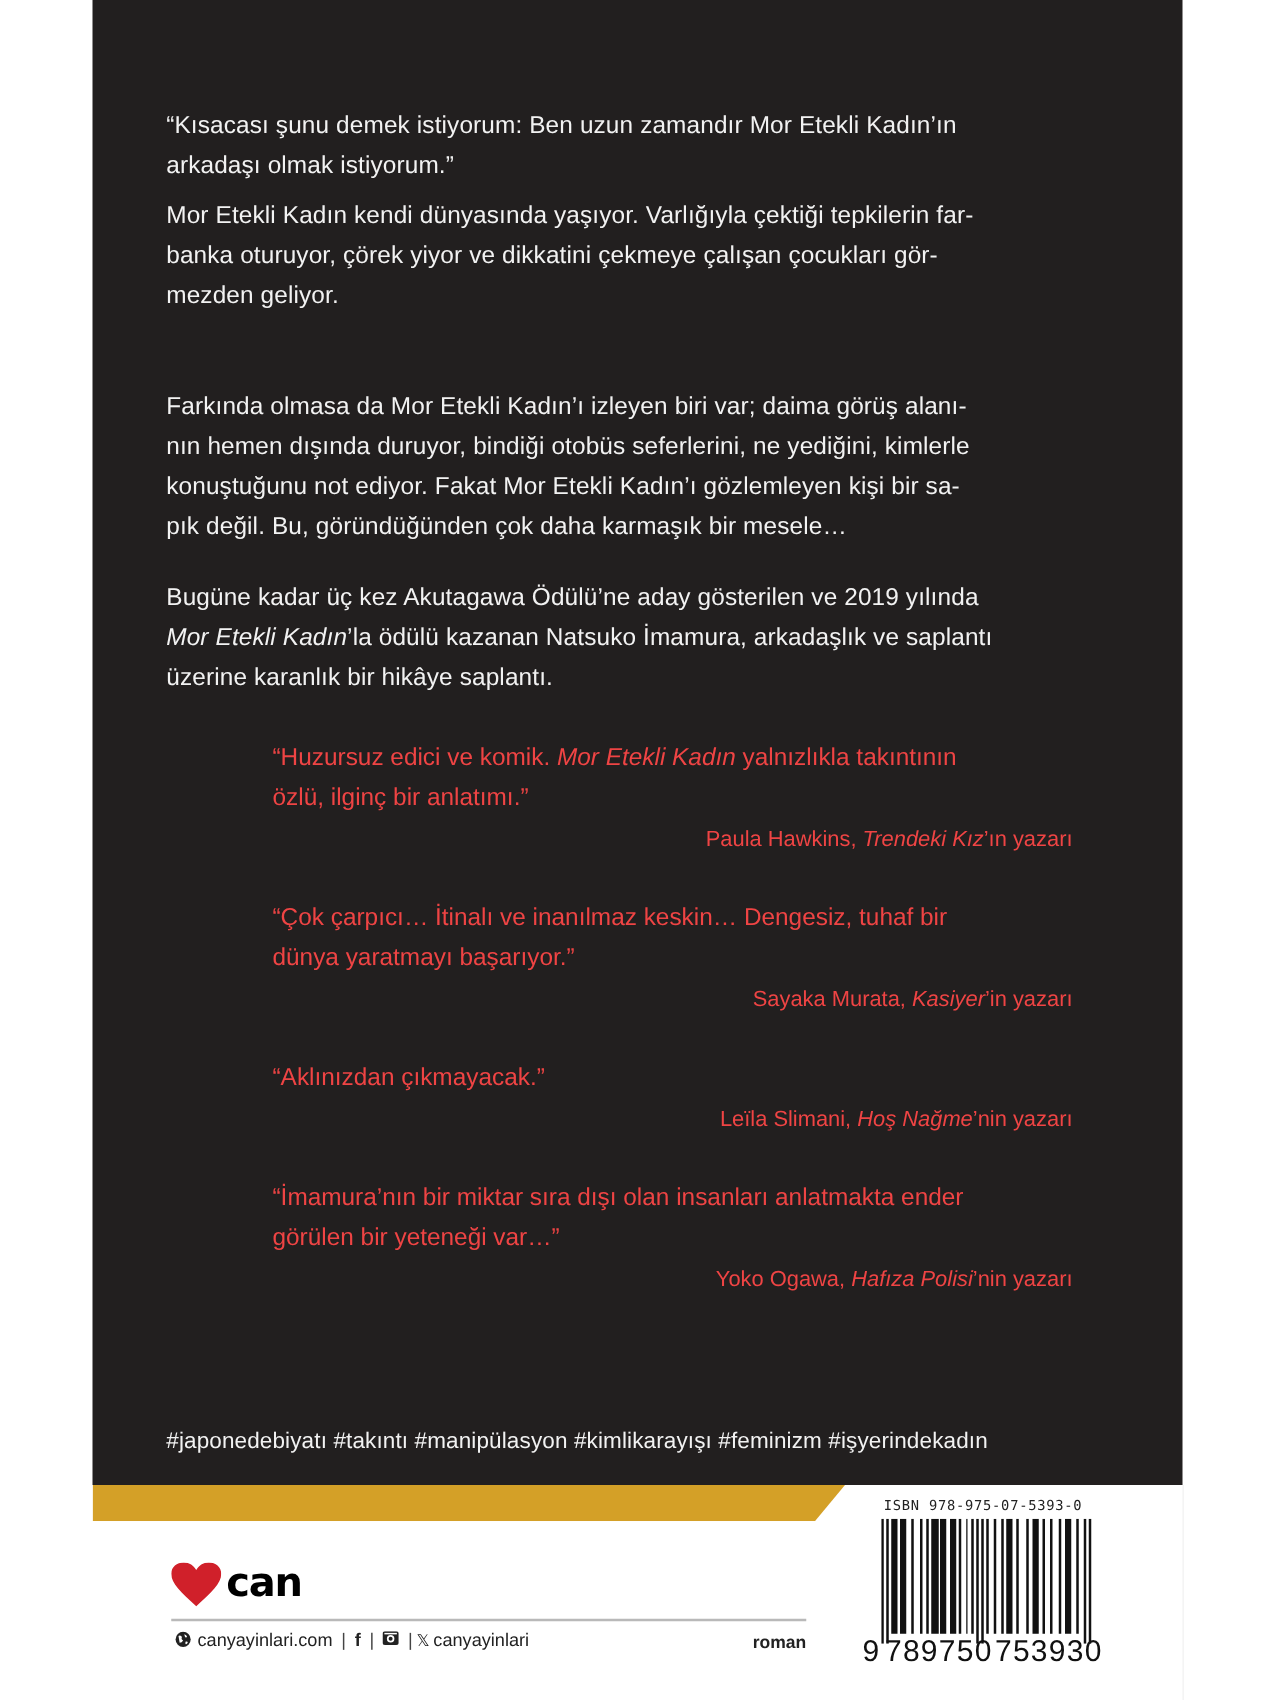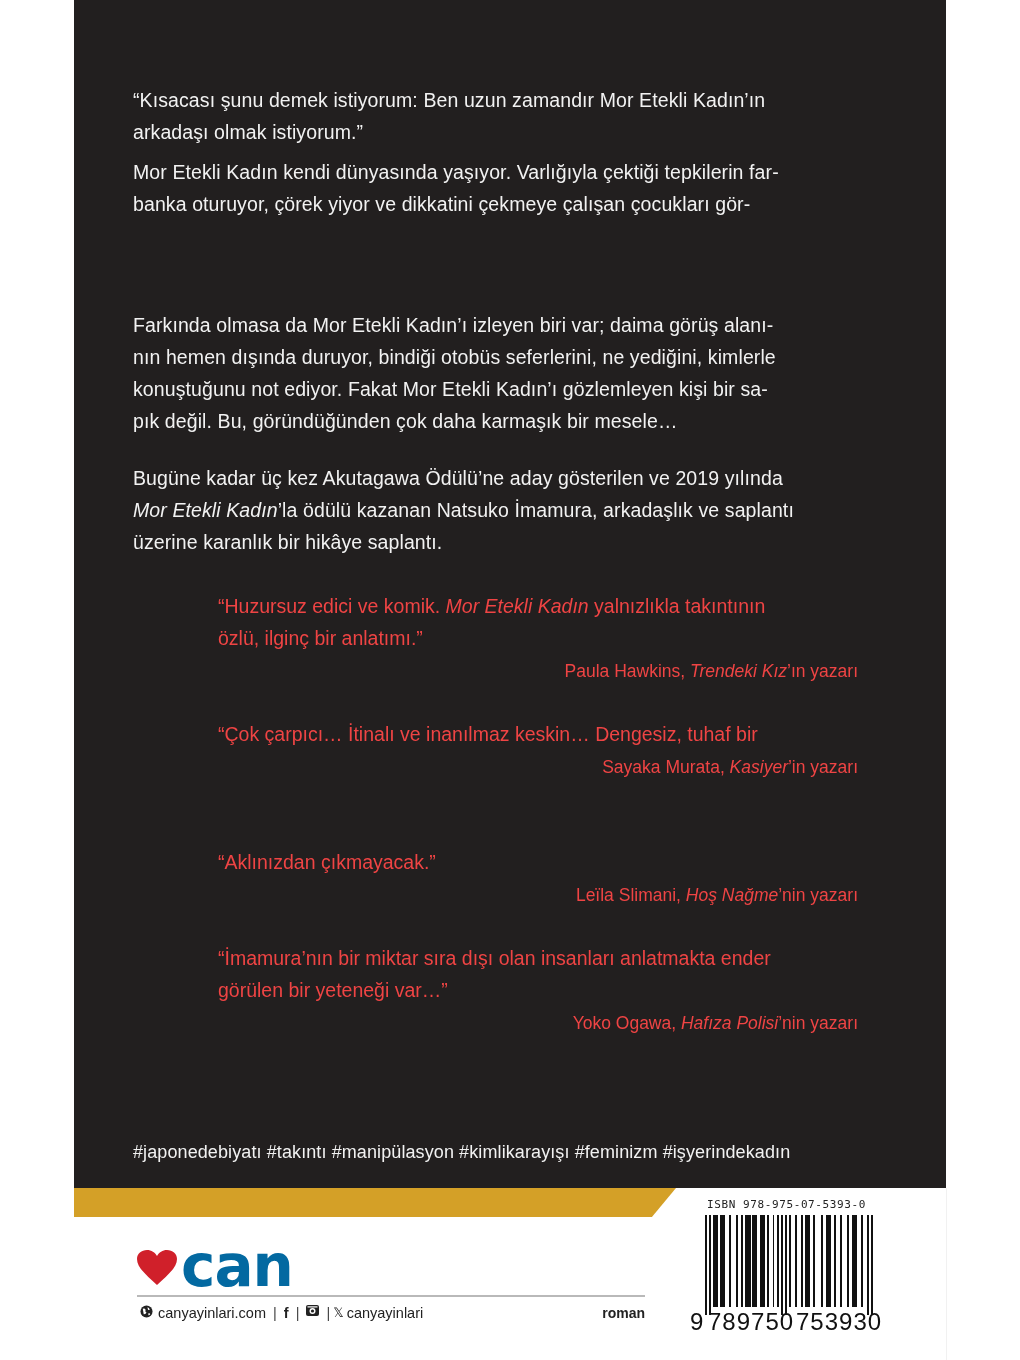--- a/index.html
+++ b/index.html
@@ -28,22 +28,22 @@
     font-family: "Liberation Sans", sans-serif; font-size: 18px; white-space: nowrap; letter-spacing: 0.1px;
   }
   .gold-band {
     position: absolute; left: 74px; top: 1188px; width: 602px; height: 29px;
     background: #d4a027;
     clip-path: polygon(0 0, 100% 0, 96% 100%, 0 100%);
   }
   .logo { position: absolute; left: 137px; top: 1242px; height: 44px; display: flex; align-items: flex-end; }
   .logo-heart { width: 40px; height: 36px; margin-right: 4px; }
   .logo-text {
-    font-family: "DejaVu Sans", sans-serif; font-weight: bold; font-size: 58px; line-height: 40px;
-    color: #0369a1; letter-spacing: -1px;
+    font-family: "DejaVu Sans", sans-serif; font-weight: bold; font-size: 32px; line-height: 40px;
+    color: #000000; letter-spacing: -1px;
   }
   .divider { position: absolute; left: 137px; top: 1295px; width: 508px; height: 2px; background: #b9b9b9; }
   .footer {
     position: absolute; left: 140px; top: 1305px; width: 505px; display: flex; align-items: flex-start;
     font-family: "Liberation Sans", sans-serif; font-size: 14.5px; color: #222;
   }
   .footer .sep { margin: 0 7px; color: #444; }
   .footer .globe { width: 13px; height: 13px; margin-right: 5px; }
   .footer .genre { margin-left: auto; font-weight: bold; font-size: 14px; }
   .barcode-wrap { position: absolute; left: 690px; top: 1198px; width: 200px; height: 140px; }
@@ -66,20 +66,21 @@
 <div class="cover"></div>
 
 <div class="text-block" style="top:84px;">
   <p class="para">“Kısacası şunu demek istiyorum: Ben uzun zamandır Mor Etekli Kadın’ın</p>
   <p class="para">arkadaşı olmak istiyorum.”</p>
 </div>
 
 <div class="text-block" style="top:156px;">
   <p class="para">Mor Etekli Kadın kendi dünyasında yaşıyor. Varlığıyla çektiği tepkilerin far-</p>
   <p class="para">banka oturuyor, çörek yiyor ve dikkatini çekmeye çalışan çocukları gör-</p>
+  <p class="para">mezden geliyor.</p>
 </div>
 
 <div class="text-block" style="top:309px;">
   <p class="para">Farkında olmasa da Mor Etekli Kadın’ı izleyen biri var; daima görüş alanı-</p>
   <p class="para">nın hemen dışında duruyor, bindiği otobüs seferlerini, ne yediğini, kimlerle</p>
   <p class="para">konuştuğunu not ediyor. Fakat Mor Etekli Kadın’ı gözlemleyen kişi bir sa-</p>
   <p class="para">pık değil. Bu, göründüğünden çok daha karmaşık bir mesele…</p>
 </div>
 
 <div class="text-block" style="top:462px;">
@@ -89,20 +90,21 @@
 </div>
 
 <div class="blurbs" style="top:590px;">
   <p class="blurb-quote"><span>“Huzursuz edici ve komik. </span><em>Mor Etekli Kadın</em><span> yalnızlıkla takıntının</span></p>
   <p class="blurb-quote">özlü, ilginç bir anlatımı.”</p>
   <p class="blurb-attr"><span>Paula Hawkins, </span><em>Trendeki Kız</em><span>’ın yazarı</span></p>
 </div>
 
 <div class="blurbs" style="top:718px;">
   <p class="blurb-quote">“Çok çarpıcı… İtinalı ve inanılmaz keskin… Dengesiz, tuhaf bir</p>
+  <p class="blurb-quote">dünya yaratmayı başarıyor.”</p>
   <p class="blurb-attr"><span>Sayaka Murata, </span><em>Kasiyer</em><span>’in yazarı</span></p>
 </div>
 
 <div class="blurbs" style="top:846px;">
   <p class="blurb-quote">“Aklınızdan çıkmayacak.”</p>
   <p class="blurb-attr"><span>Leïla Slimani, </span><em>Hoş Nağme</em><span>’nin yazarı</span></p>
 </div>
 
 <div class="blurbs" style="top:942px;">
   <p class="blurb-quote">“İmamura’nın bir miktar sıra dışı olan insanları anlatmakta ender</p>

